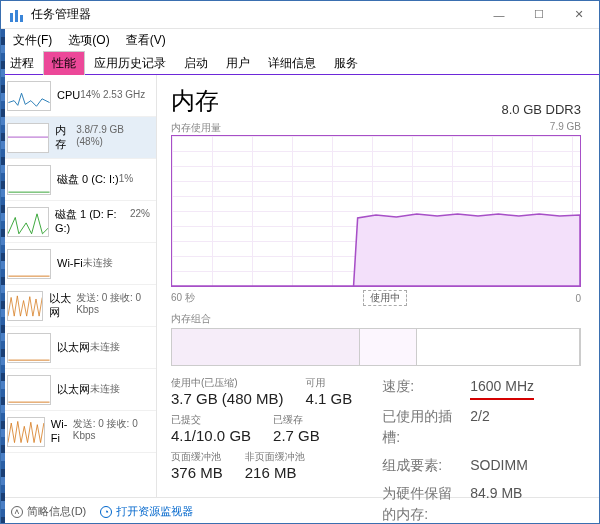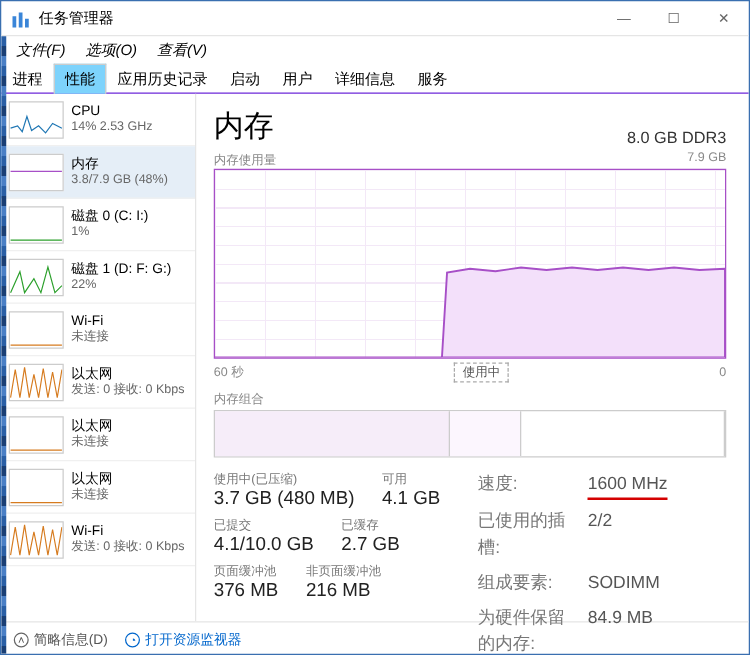--- a/index.html
+++ b/index.html
@@ -33,36 +33,36 @@
     display: flex; align-items: center; justify-content: center;
     font-size: 11px; color: #666;
   }
   .menubar {
     height: 22px;
     display: flex;
     align-items: center;
     padding: 0 4px;
     font-size: 12px;
   }
-  .menu-item { padding: 2px 8px; font-style: italic; }
+  .menu-item { padding: 2px 8px; }
   .tabbar {
     height: 24px;
     display: flex;
     border-bottom: 1px solid #6d28d9;
   }
   .tab {
     padding: 3px 8px;
     font-size: 12px;
     border: 1px solid transparent;
     border-bottom: none;
     margin-bottom: -1px;
   }
   .tab.active {
     border-color: #ccc;
-    background: #7dd3fc;
+    background: #ec4899;
   }
   .content { display: flex; height: calc(524px - 28px - 22px - 24px - 28px); }
   .sidebar {
     width: 156px;
     border-right: 1px solid #e5e5e5;
     overflow: hidden;
   }
   .side-item {
     display: flex;
     align-items: center;
@@ -73,21 +73,21 @@
   .side-item.selected { background: #e5eef7; border-left: 2px solid #3a85d8; padding-left: 4px; }
   .side-thumb {
     width: 44px; height: 30px;
     border: 1px solid #ccc;
     margin-right: 6px;
     position: relative;
     overflow: hidden;
     background: #fff;
   }
   .side-thumb svg { width: 100%; height: 100%; }
-  .side-text { display: flex; flex-direction: column; line-height: 1.2; }
+  .side-text { display: flex; flex-direction: row; line-height: 1.2; }
   .side-name { font-size: 11px; }
   .side-sub { font-size: 10px; color: #666; }
   .main {
     flex: 1;
     padding: 10px 18px 6px 14px;
     position: relative;
   }
   .main-header { display: flex; justify-content: space-between; align-items: flex-end; margin-bottom: 4px;}
   .main-title { font-size: 24px; font-weight: 300; }
   .main-spec { font-size: 13px; color: #333; }

